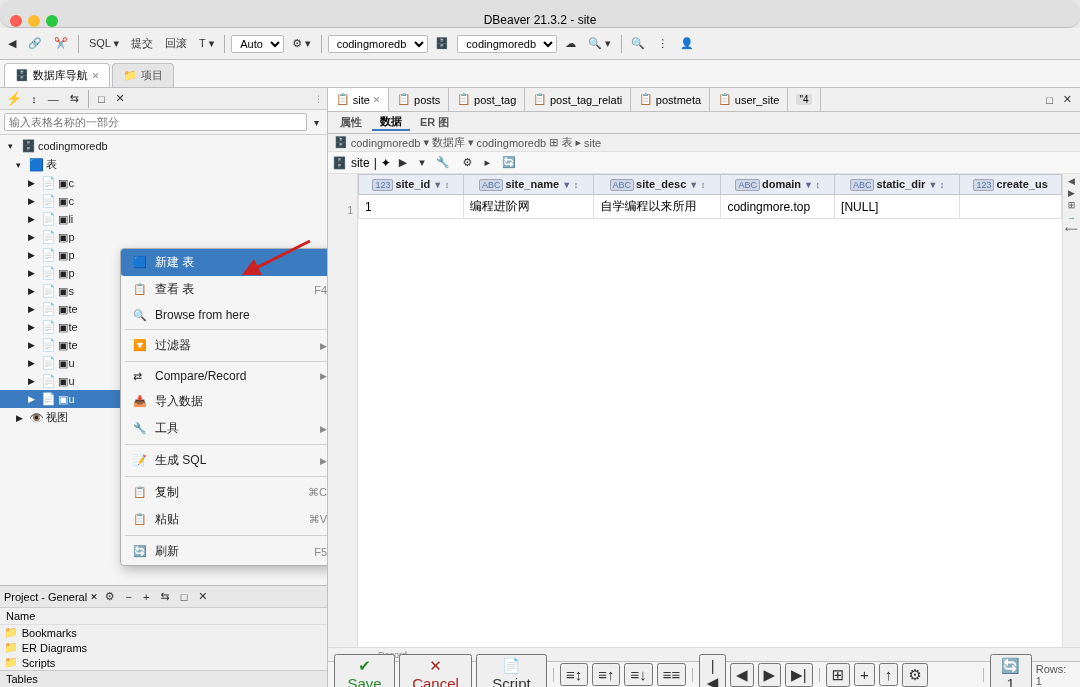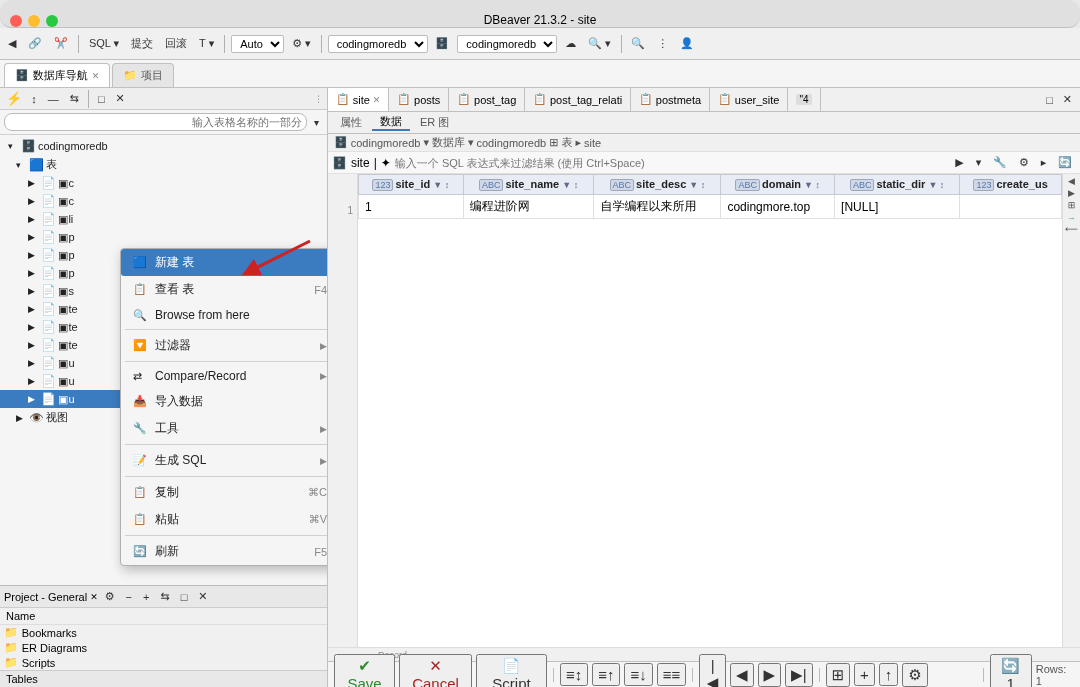--- a/index.html
+++ b/index.html
@@ -26,21 +26,21 @@
     .tab-close { font-size: 9px; color: #888; }
 
     
     .main-layout { display: flex; height: calc(687px - 28px - 32px - 28px); }
 
     
     .left-panel { width: 328px; background: #f5f5f5; border-right: 1px solid #c0c0c0; display: flex; flex-direction: column; overflow: hidden; position: relative; }
 
     
     .search-bar { padding: 3px 4px; border-bottom: 1px solid #d0d0d0; display: flex; align-items: center; gap: 3px; }
-    .search-input { flex: 1; border: 1px solid #bbb; padding: 2px 4px; font-size: 11px; border-radius: 8px; background: #fff; text-align: right; }
+    .search-input { flex: 1; border: 1px solid #bbb; padding: 2px 4px; font-size: 11px; border-radius: 2px; background: #fff; }
 
     
     .tree { flex: 1; overflow-y: auto; padding: 2px 0; }
     .tree-item { padding: 2px 4px 2px 8px; cursor: pointer; display: flex; align-items: center; gap: 3px; font-size: 11px; color: #222; white-space: nowrap; }
     .tree-item.selected { background: #3b7bbf; color: #fff; }
     .tree-item.indent1 { padding-left: 16px; }
     .tree-item.indent2 { padding-left: 28px; }
     .tree-arrow { width: 10px; font-size: 9px; }
     .tree-icon { width: 14px; text-align: center; font-size: 12px; }
 
@@ -59,21 +59,21 @@
 
     
     .editor-tabbar { display: flex; align-items: center; background: #f0f0f0; border-bottom: 1px solid #c0c0c0; height: 24px; overflow: hidden; }
     .editor-tab { padding: 2px 8px; font-size: 11px; cursor: pointer; border-right: 1px solid #c0c0c0; display: flex; align-items: center; gap: 3px; height: 100%; white-space: nowrap; }
     .editor-tab.active { background: #fff; }
     .editor-tab-close { font-size: 9px; color: #888; }
     .editor-tab-num { font-size: 10px; background: #ddd; padding: 0 3px; border-radius: 2px; }
 
     
     .sub-tabbar { display: flex; background: #f0f0f0; border-bottom: 1px solid #c0c0c0; height: 22px; align-items: center; padding: 0 4px; gap: 2px; }
-    .sub-tab { padding: 0 8px; font-size: 11px; cursor: pointer; color: #555; }
+    .sub-tab { padding: 0 8px; font-size: 11px; cursor: pointer; color: #555; font-weight: bold; }
     .sub-tab.active { border-bottom: 2px solid #3b7bbf; color: #000; }
 
     
     .sql-bar { display: flex; align-items: center; background: #f8f8f8; border-bottom: 1px solid #e0e0e0; padding: 1px 4px; height: 22px; gap: 4px; }
     .sql-filter-input { flex: 1; border: none; font-size: 11px; color: #888; background: transparent; outline: none; }
 
     
     .data-table { flex: 1; overflow: auto; }
     .data-table table { border-collapse: collapse; font-size: 12px; width: 100%; }
     .data-table th { background: #e8edf5; border: 1px solid #c8c8d0; padding: 3px 6px; font-size: 11px; font-weight: 600; white-space: nowrap; color: #222; position: sticky; top: 0; }
@@ -427,21 +427,20 @@
       <span>表</span>
       <span>▸</span>
       <span>site</span>
     </div>
 
     <div class="sql-bar">
       <span>🗄️</span>
       <span>site</span>
       <span>|</span>
       <span>✦</span>
-      <input class="sql-filter-input" placeholder="输入一个 SQL 表达式来过滤结果 (使用 Ctrl+Space)" style="">
       <button class="toolbar-btn">▶</button>
       <button class="toolbar-btn">▾</button>
       <button class="toolbar-btn">🔧</button>
       <button class="toolbar-btn">⚙</button>
       <button class="toolbar-btn">▸</button>
       <button class="toolbar-btn">🔄</button>
     </div>
 
     <div style="display:flex; flex:1; overflow:hidden;">
 

